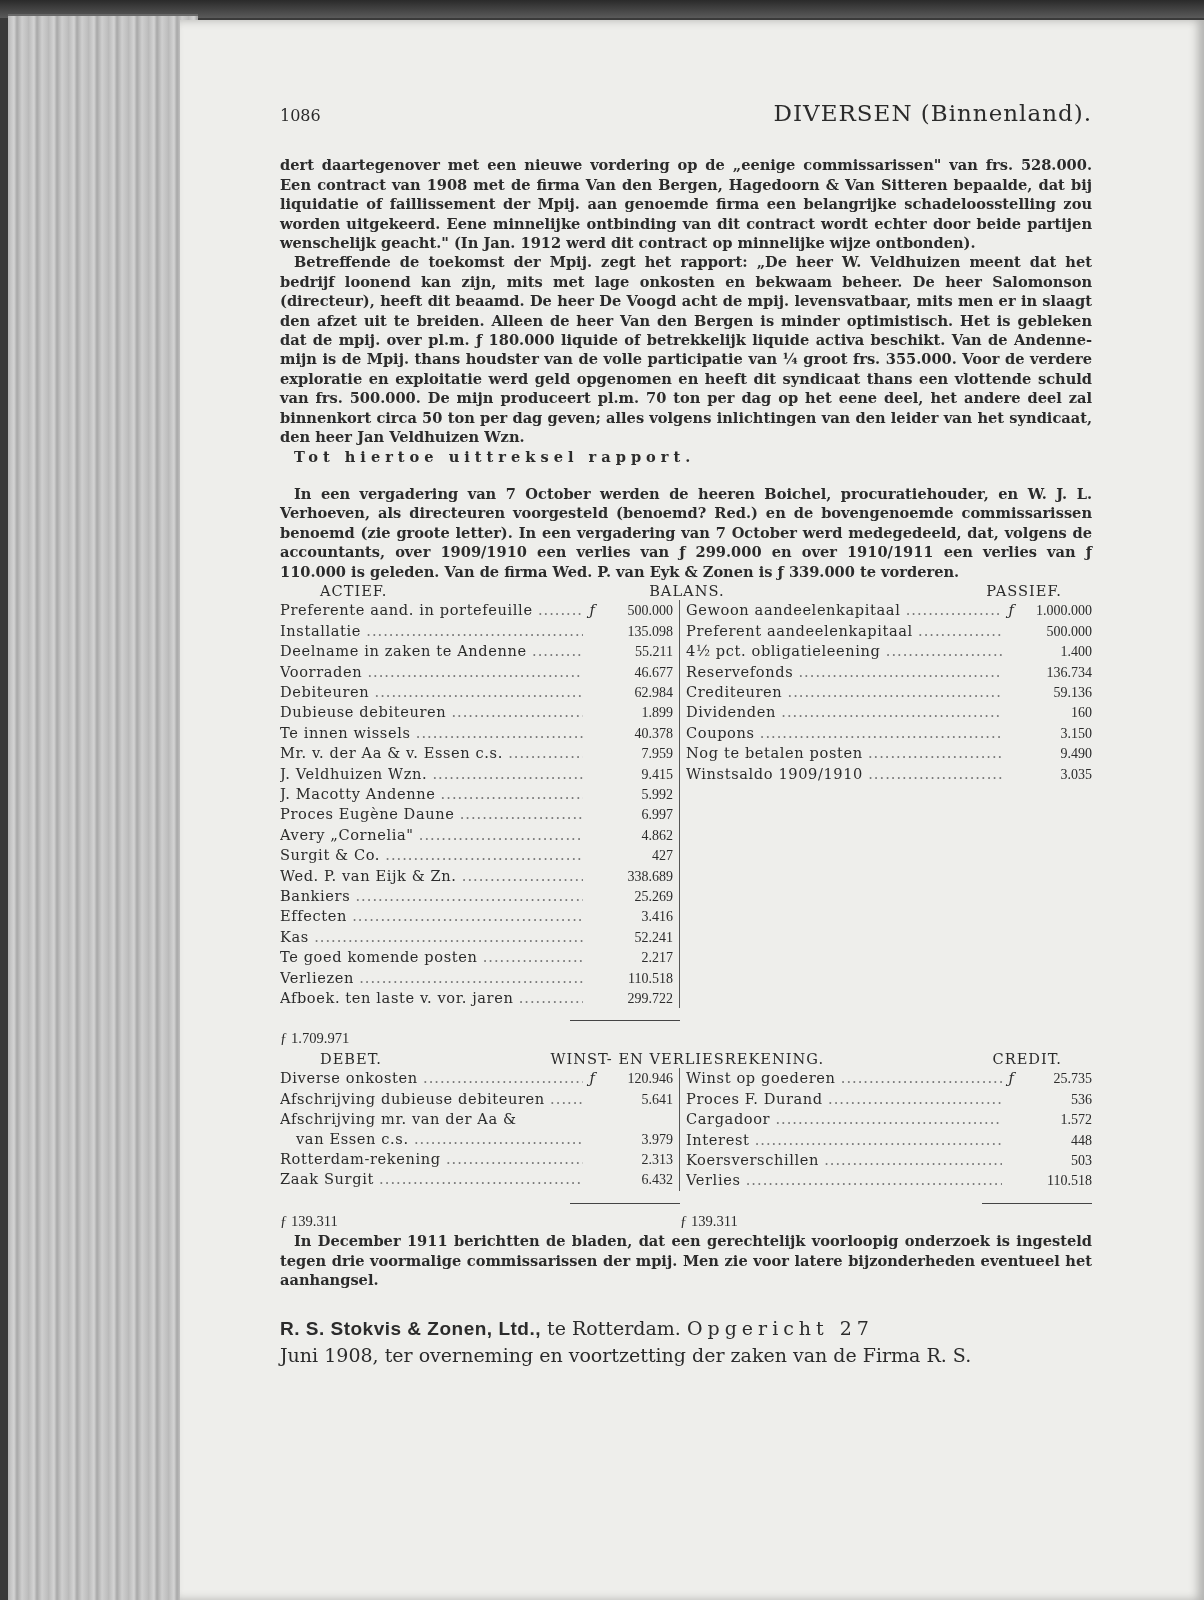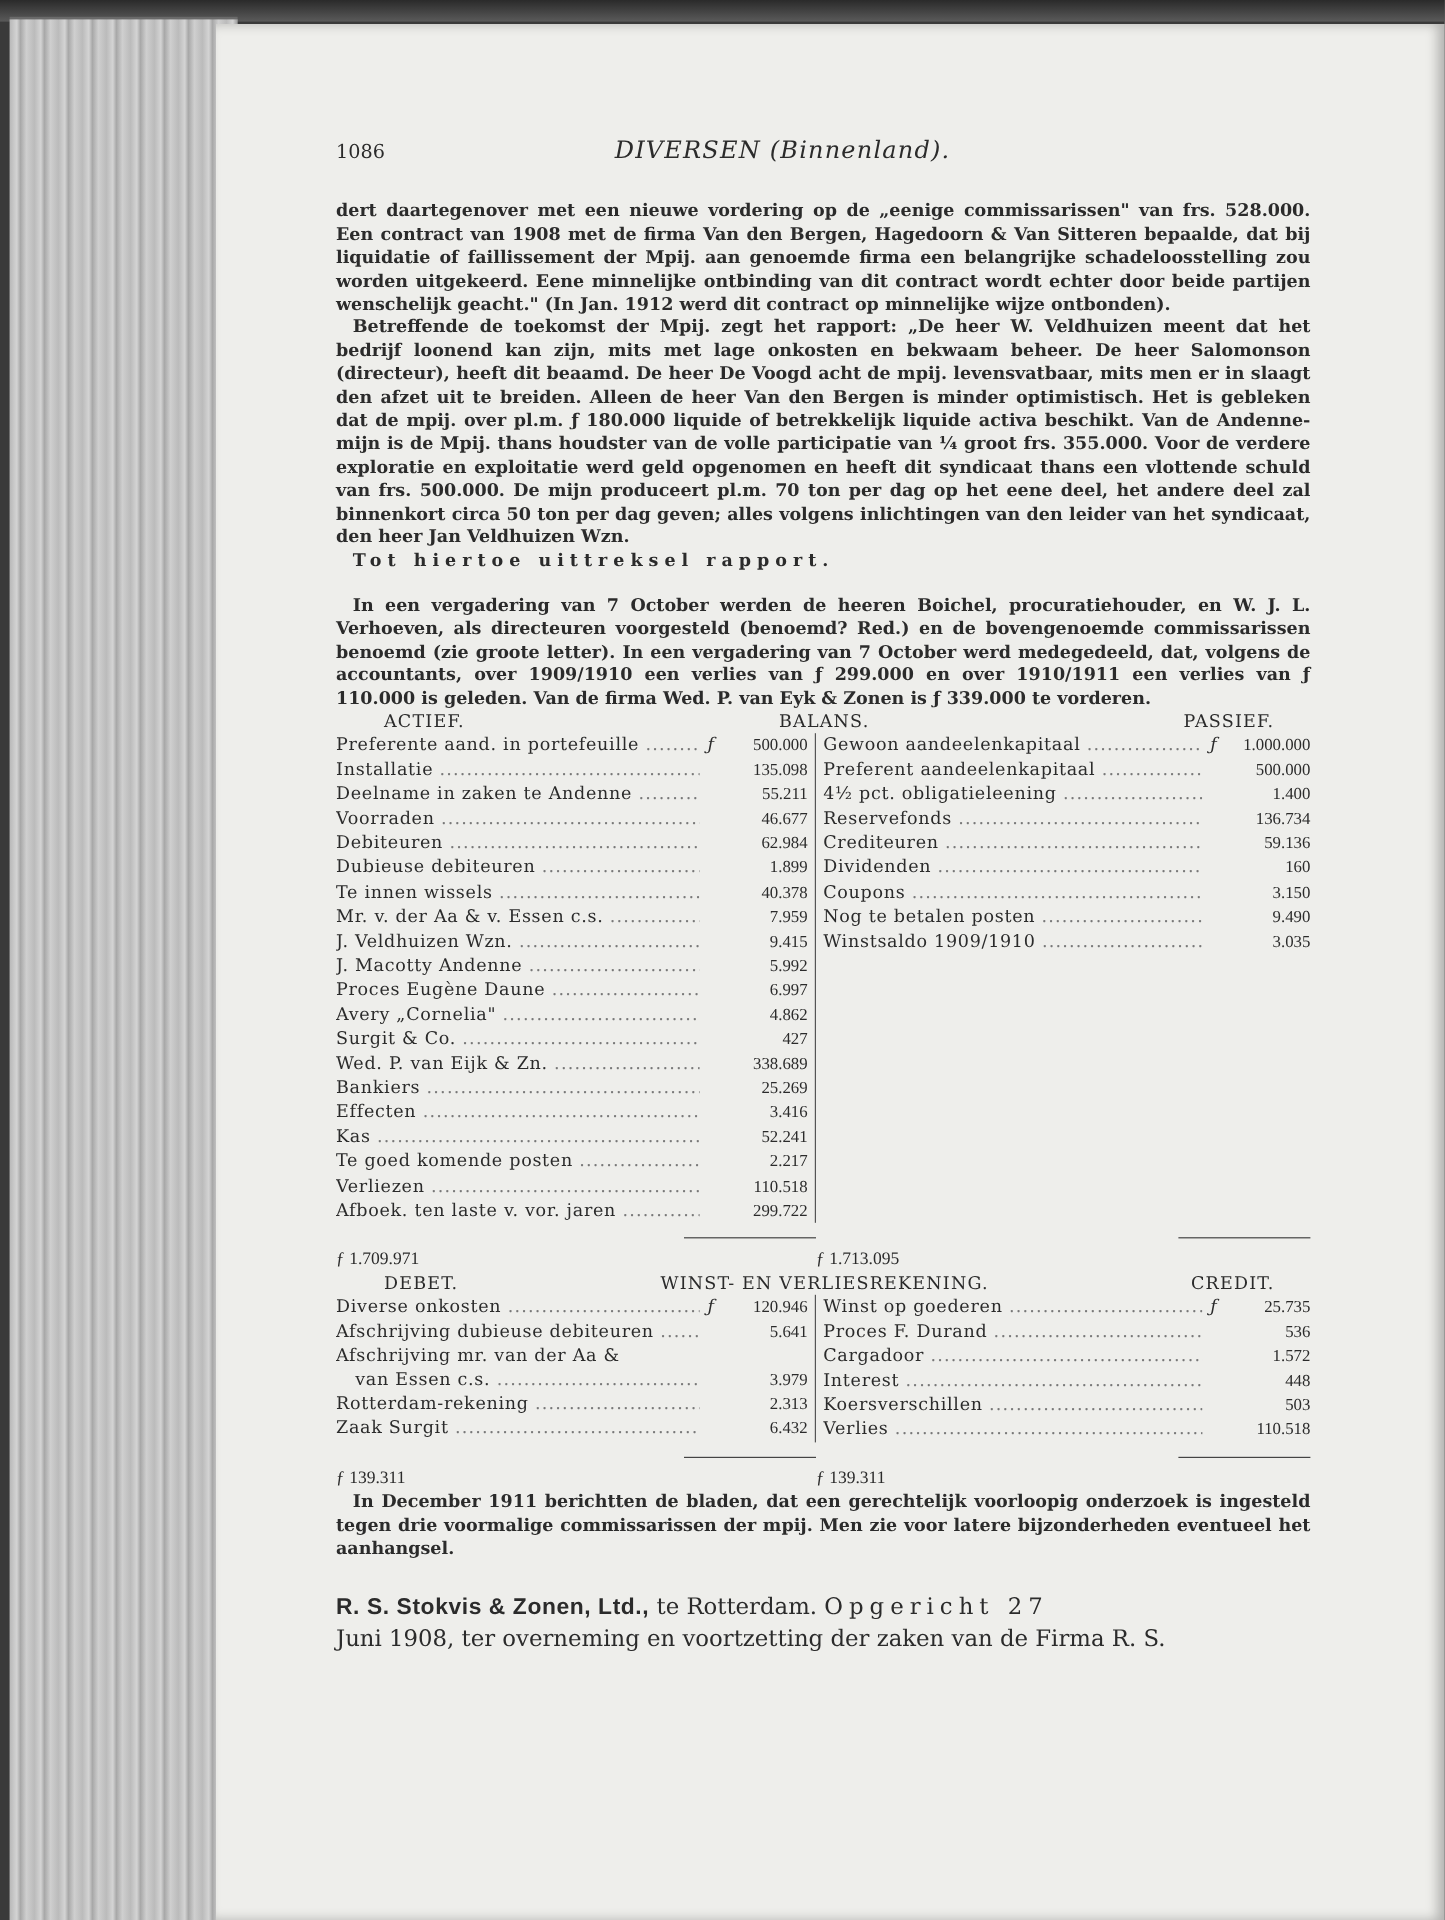--- a/index.html
+++ b/index.html
@@ -19,31 +19,31 @@
   .page {
     position:absolute; left:180px; top:20px; width:1024px; height:1580px;
     background:#eeeeeb;
     box-shadow:-6px 0 10px rgba(0,0,0,0.25) inset;
   }
   .top-shadow {
     position:absolute; left:0; top:0; width:1204px; height:18px;
     background:linear-gradient(180deg,#2a2a2a,#5a5a5a);
   }
   .content {
-    position:absolute; left:280px; top:116px; width:812px;
+    position:absolute; left:280px; top:104px; width:812px;
     color:#2b2b2b;
     font-size:14.6px;
     line-height:19.4px;
   }
   .header-line {
     display:flex; justify-content:space-between; align-items:baseline;
     margin-bottom:30px; font-size:17px;
   }
   .page-number { font-size:16px; }
-  .running-head { font-style:italic; letter-spacing:1px; margin-right:300px; font-size:20px;}
+  .running-head { letter-spacing:1px; font-size:23px;}
   p { margin:0; text-align:justify;font-weight:bold; }
   p.indent { text-indent:14px; }
   .spaced { letter-spacing:5px; margin-left:14px; }
   .gap { height:18px; }
   .hdr3 { display:flex; justify-content:space-between; padding:0 30px 0 40px; letter-spacing:1px;text-align:right; }
   .acct { display:grid; grid-template-columns:400px 412px; position:relative; }
   .acct .col-left { padding-right:6px; border-right:1px solid #555; }
   .acct .col-right { padding-left:6px; }
   .row { display:flex; align-items:baseline; white-space:nowrap; }
   .row .lbl { flex:1; overflow:hidden; letter-spacing:0.6px; }
@@ -229,24 +229,20 @@
         <div class="row">
           <span class="lbl">Winstsaldo 1909/1910 <span class="dots">................................................................................</span></span>
           <span class="cur"></span>
           <span class="val">3.035</span>
         </div>
       </div>
     <div>
       <div class="rule"></div>
       <div class="total">ƒ 1.709.971</div>
     </div>
-    <div>
-      <div class="rule"></div>
-      <div class="total">ƒ 1.713.095</div>
-    </div>
   </div>
 
   <div class="hdr3">
     <span>DEBET.</span>
     <span>WINST- EN VERLIESREKENING.</span>
     <span>CREDIT.</span>
   </div>
 
   <div class="acct">
     <div class="col-left" id="debet-col">

